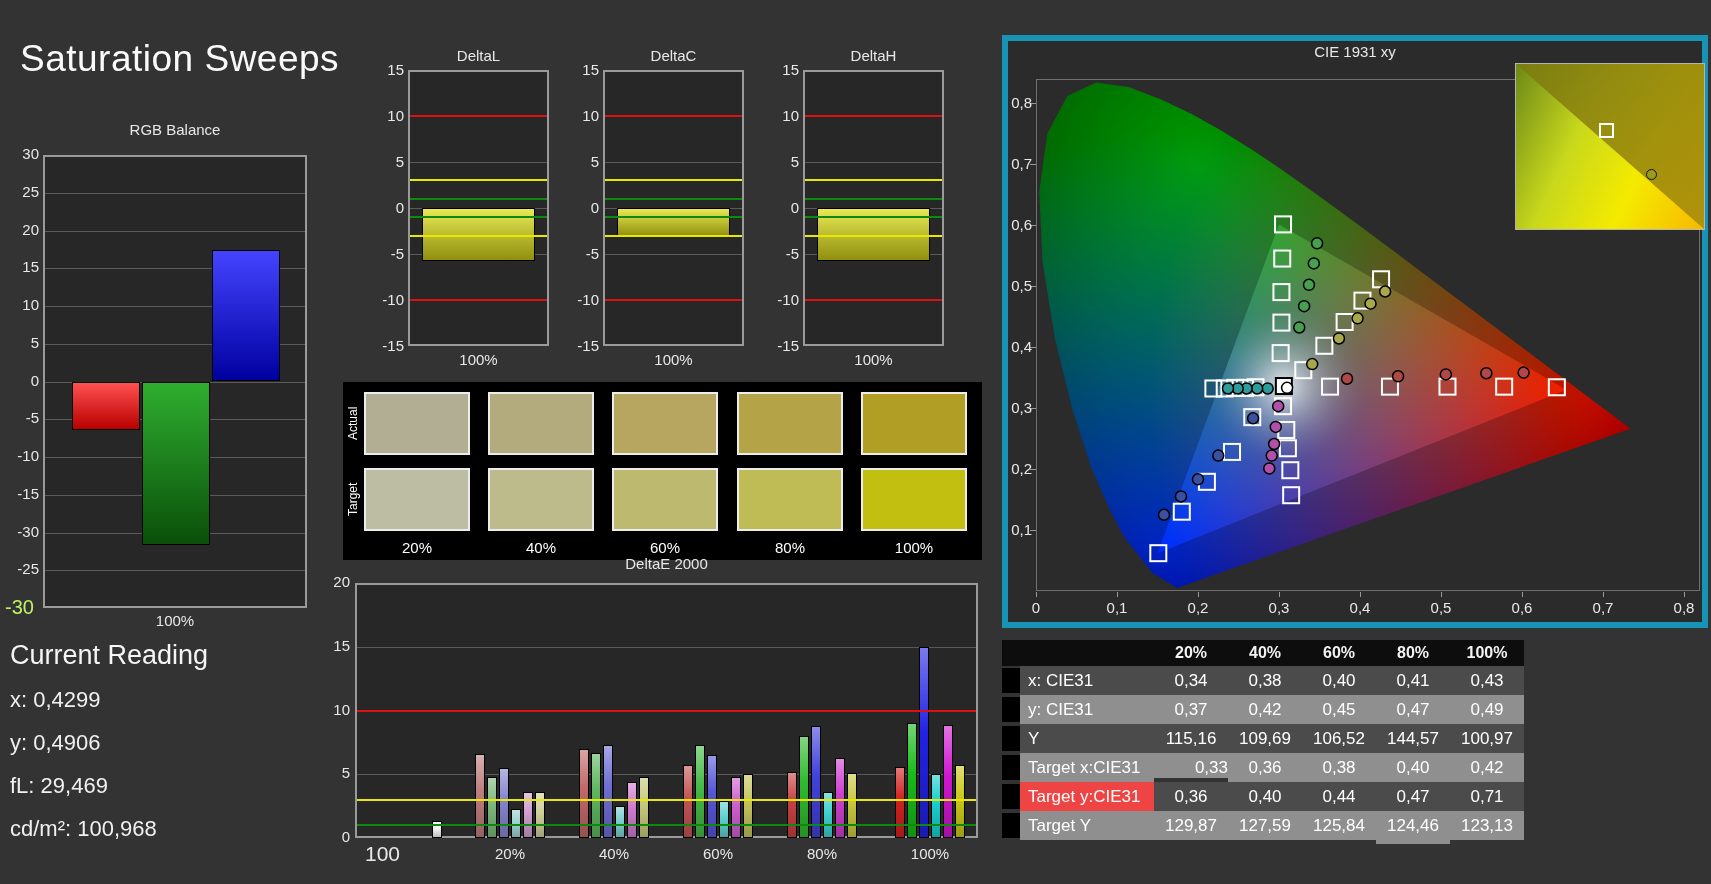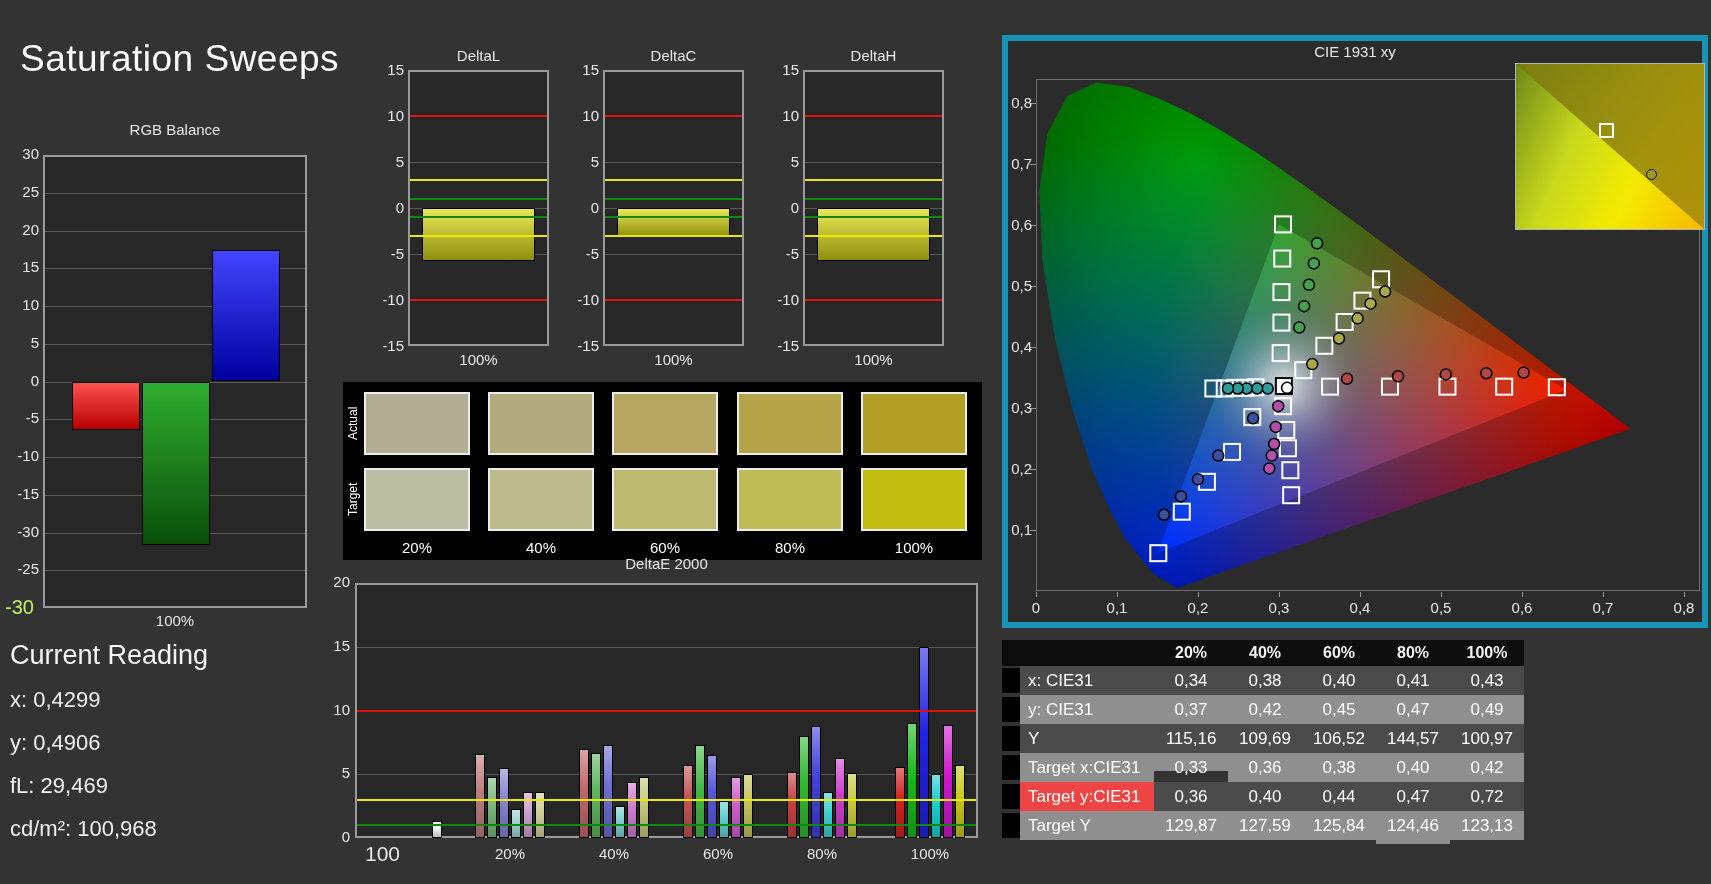--- a/index.html
+++ b/index.html
@@ -362,32 +362,32 @@
     <div style="position: absolute; left: 1450px; top: 695px; width: 74px; height: 29px; background: rgb(143, 143, 143); color: rgb(255, 255, 255); font-size: 17px; line-height: 29px; text-align: center;">0,49</div>
     <div style="position: absolute; left: 1002px; top: 726px; width: 18px; height: 25px; background: rgb(0, 0, 0);"></div>
     <div style="position: absolute; left: 1020px; top: 724px; width: 134px; height: 29px; background: rgb(75, 75, 75); color: rgb(255, 255, 255); font-size: 17px; line-height: 29px; padding-left: 8px; box-sizing: border-box;">Y</div>
     <div style="position: absolute; left: 1154px; top: 724px; width: 74px; height: 29px; background: rgb(75, 75, 75); color: rgb(255, 255, 255); font-size: 17px; line-height: 29px; text-align: center;">115,16</div>
     <div style="position: absolute; left: 1228px; top: 724px; width: 74px; height: 29px; background: rgb(75, 75, 75); color: rgb(255, 255, 255); font-size: 17px; line-height: 29px; text-align: center;">109,69</div>
     <div style="position: absolute; left: 1302px; top: 724px; width: 74px; height: 29px; background: rgb(75, 75, 75); color: rgb(255, 255, 255); font-size: 17px; line-height: 29px; text-align: center;">106,52</div>
     <div style="position: absolute; left: 1376px; top: 724px; width: 74px; height: 29px; background: rgb(75, 75, 75); color: rgb(255, 255, 255); font-size: 17px; line-height: 29px; text-align: center;">144,57</div>
     <div style="position: absolute; left: 1450px; top: 724px; width: 74px; height: 29px; background: rgb(75, 75, 75); color: rgb(255, 255, 255); font-size: 17px; line-height: 29px; text-align: center;">100,97</div>
     <div style="position: absolute; left: 1002px; top: 755px; width: 18px; height: 25px; background: rgb(0, 0, 0);"></div>
     <div style="position: absolute; left: 1020px; top: 753px; width: 134px; height: 29px; background: rgb(143, 143, 143); color: rgb(255, 255, 255); font-size: 17px; line-height: 29px; padding-left: 8px; box-sizing: border-box;">Target x:CIE31</div>
-    <div style="position: absolute; left: 1154px; top: 753px; width: 74px; height: 18px; background: rgb(143, 143, 143); color: rgb(255, 255, 255); font-size: 17px; line-height: 29px; text-align: center;">0,33</div>
+    <div style="position: absolute; left: 1154px; top: 753px; width: 74px; height: 25px; background: rgb(143, 143, 143); color: rgb(255, 255, 255); font-size: 17px; line-height: 29px; text-align: right;">0,33</div>
     <div style="position: absolute; left: 1228px; top: 753px; width: 74px; height: 29px; background: rgb(143, 143, 143); color: rgb(255, 255, 255); font-size: 17px; line-height: 29px; text-align: center;">0,36</div>
     <div style="position: absolute; left: 1302px; top: 753px; width: 74px; height: 29px; background: rgb(143, 143, 143); color: rgb(255, 255, 255); font-size: 17px; line-height: 29px; text-align: center;">0,38</div>
     <div style="position: absolute; left: 1376px; top: 753px; width: 74px; height: 29px; background: rgb(143, 143, 143); color: rgb(255, 255, 255); font-size: 17px; line-height: 29px; text-align: center;">0,40</div>
     <div style="position: absolute; left: 1450px; top: 753px; width: 74px; height: 29px; background: rgb(143, 143, 143); color: rgb(255, 255, 255); font-size: 17px; line-height: 29px; text-align: center;">0,42</div>
     <div style="position: absolute; left: 1002px; top: 784px; width: 18px; height: 25px; background: rgb(0, 0, 0);"></div>
     <div style="position: absolute; left: 1020px; top: 782px; width: 134px; height: 29px; background: #ef4444; color: rgb(255, 255, 255); font-size: 17px; line-height: 29px; padding-left: 8px; box-sizing: border-box;">Target y:CIE31</div>
     <div style="position: absolute; left: 1154px; top: 782px; width: 74px; height: 29px; background: rgb(75, 75, 75); color: rgb(255, 255, 255); font-size: 17px; line-height: 29px; text-align: center;">0,36</div>
     <div style="position: absolute; left: 1228px; top: 782px; width: 74px; height: 29px; background: rgb(75, 75, 75); color: rgb(255, 255, 255); font-size: 17px; line-height: 29px; text-align: center;">0,40</div>
     <div style="position: absolute; left: 1302px; top: 782px; width: 74px; height: 29px; background: rgb(75, 75, 75); color: rgb(255, 255, 255); font-size: 17px; line-height: 29px; text-align: center;">0,44</div>
     <div style="position: absolute; left: 1376px; top: 782px; width: 74px; height: 29px; background: rgb(75, 75, 75); color: rgb(255, 255, 255); font-size: 17px; line-height: 29px; text-align: center;">0,47</div>
-    <div style="position: absolute; left: 1450px; top: 782px; width: 74px; height: 29px; background: rgb(75, 75, 75); color: rgb(255, 255, 255); font-size: 17px; line-height: 29px; text-align: center;">0,72</div>
+    <div style="position: absolute; left: 1450px; top: 782px; width: 74px; height: 29px; background: rgb(75, 75, 75); color: rgb(255, 255, 255); font-size: 17px; line-height: 29px; text-align: center;">0,71</div>
     <div style="position: absolute; left: 1002px; top: 813px; width: 18px; height: 25px; background: rgb(0, 0, 0);"></div>
     <div style="position: absolute; left: 1020px; top: 811px; width: 134px; height: 29px; background: rgb(143, 143, 143); color: rgb(255, 255, 255); font-size: 17px; line-height: 29px; padding-left: 8px; box-sizing: border-box;">Target Y</div>
     <div style="position: absolute; left: 1154px; top: 811px; width: 74px; height: 29px; background: rgb(143, 143, 143); color: rgb(255, 255, 255); font-size: 17px; line-height: 29px; text-align: center;">129,87</div>
     <div style="position: absolute; left: 1228px; top: 811px; width: 74px; height: 29px; background: rgb(143, 143, 143); color: rgb(255, 255, 255); font-size: 17px; line-height: 29px; text-align: center;">127,59</div>
     <div style="position: absolute; left: 1302px; top: 811px; width: 74px; height: 29px; background: rgb(143, 143, 143); color: rgb(255, 255, 255); font-size: 17px; line-height: 29px; text-align: center;">125,84</div>
     <div style="position: absolute; left: 1376px; top: 811px; width: 74px; height: 33px; background: rgb(143, 143, 143); color: rgb(255, 255, 255); font-size: 17px; line-height: 29px; text-align: center;">124,46</div>
     <div style="position: absolute; left: 1450px; top: 811px; width: 74px; height: 29px; background: rgb(143, 143, 143); color: rgb(255, 255, 255); font-size: 17px; line-height: 29px; text-align: center;">123,13</div>
   </div>
 
 </body></html>

